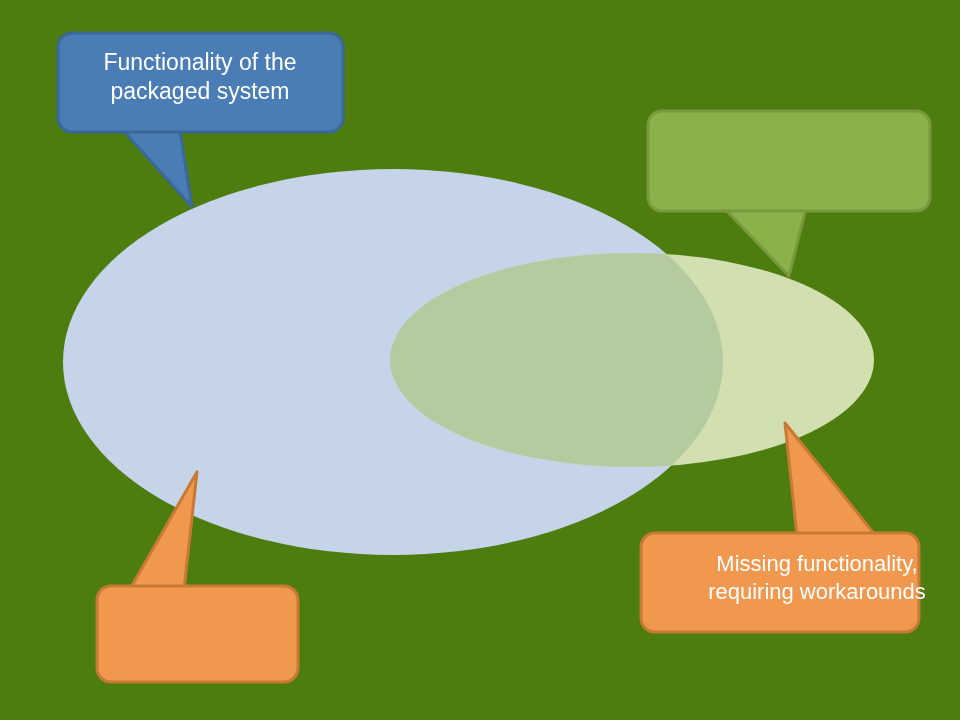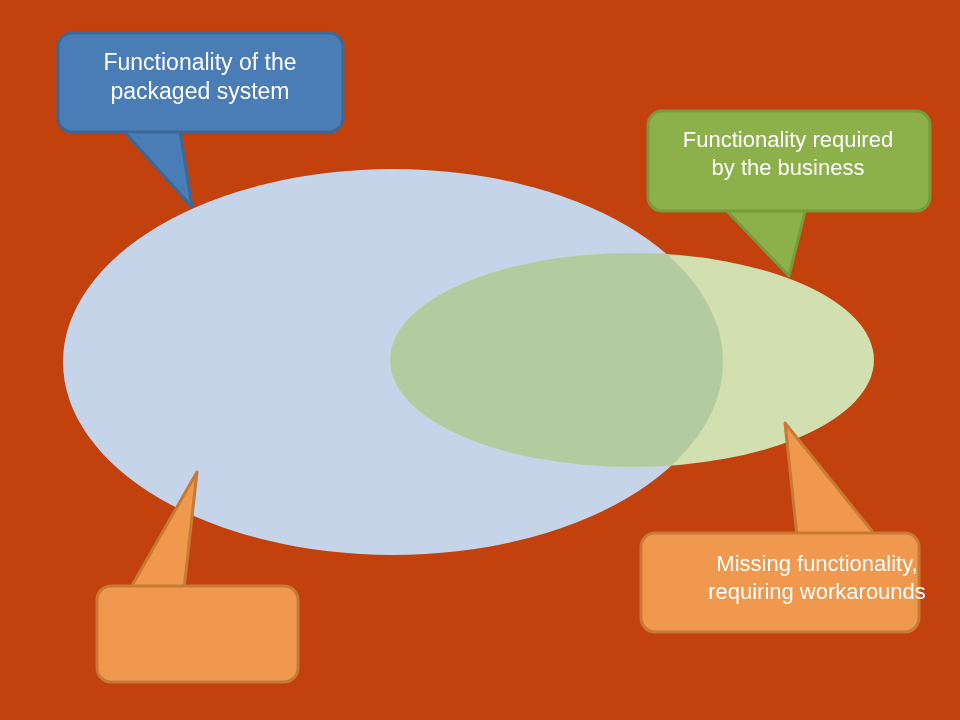--- a/index.html
+++ b/index.html
@@ -58,21 +58,21 @@
     left: 644px;
     top: 550px;
     width: 328px;
     font-size: 22px;
     padding-left: 9px;
   }
 </style>
 </head>
 <body>
 
-<div id="stage" style="background: #c2410c;">
+<div id="stage" style="background: #4d7c0f;">
 
   <svg id="venn-svg" viewBox="0 0 960 720">
 
     <defs>
 
       <clipPath id="clip-blue-ellipse">
         <ellipse cx="393" cy="362" rx="330" ry="193"></ellipse>
       </clipPath>
     </defs>
 
@@ -107,20 +107,18 @@
     <g>
       <path d="M 797 536 L 785 423 L 876 536 Z" fill="#f0984e" stroke="#c87a35" stroke-width="3" stroke-linejoin="round"></path>
       <rect x="641" y="533" width="278" height="99" rx="14" ry="14" fill="#f0984e" stroke="#c87a35" stroke-width="3"></rect>
     </g>
 
   </svg>
 
   <div class="callout-text" id="text-blue" style="color: rgb(255, 255, 255);">Functionality of the
 packaged system</div>
 
-  <div class="callout-text" id="text-green" style="color: rgb(255, 255, 255);">Functionality required
-by the business</div>
 
 
   <div class="callout-text" id="text-orange-2" style="color: rgb(255, 255, 255);">Missing functionality,
 requiring workarounds</div>
 
 </div>
 
 </body></html>

